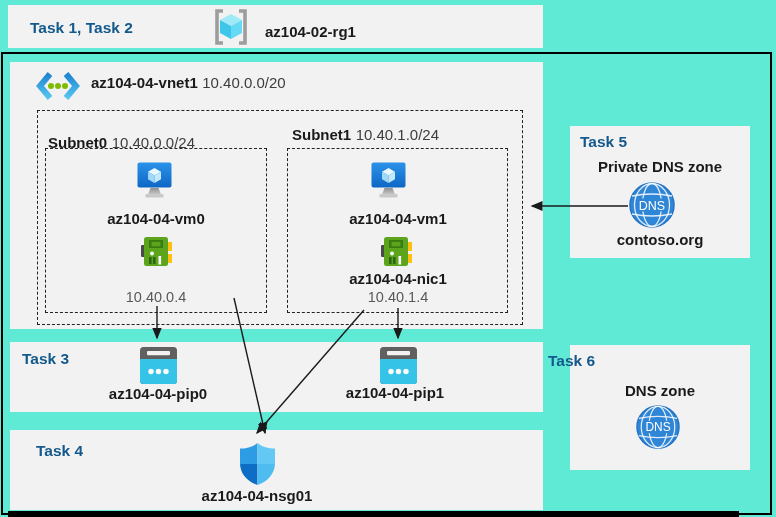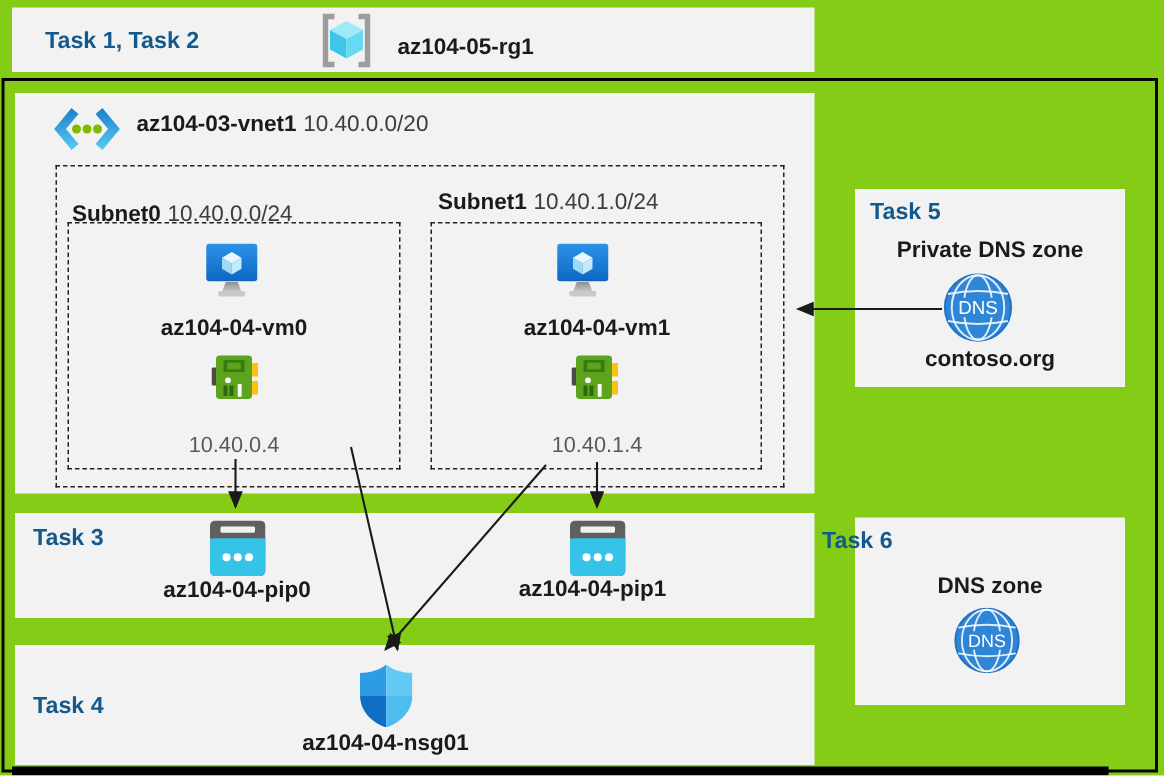--- a/index.html
+++ b/index.html
@@ -1,18 +1,18 @@
 <!DOCTYPE html>
 <html><head>
 <meta charset="utf-8">
 <style>
   * { margin:0; padding:0; box-sizing:border-box; }
   html,body { background:#fff; }
   #page {
-    position:relative; width:776px; height:517px; background:#84cc16;
+    position:relative; width:776px; height:517px; background:#5eead4;
     font-family:"Liberation Sans", sans-serif; color:#1a1a1a; overflow:hidden;
   }
   .abs { position:absolute; }
   .panel { background:#F2F2F2; }
   .dashed { border:1px dashed #222; }
   .task-lbl { color:#14598C; font-weight:bold; font-size:15.5px; white-space:nowrap; }
   .b15 { font-weight:bold; font-size:15px; white-space:nowrap; }
   .r15 { font-weight:normal; font-size:15px; color:#3d3d3d; white-space:nowrap; }
   .ctr { text-align:center; }
   .ip { font-size:14.5px; color:#595959; white-space:nowrap; }
@@ -52,39 +52,39 @@
     <div class="abs task-lbl" style="left:22px; top:14px;">Task 1, Task 2</div>
     <span class="abs" style="left:203px; top:3px;">
       <svg width="40" height="38" viewBox="0 0 40 38">
         <polyline points="12,3 6,3 6,35 12,35" fill="none" stroke="#9d9d9d" stroke-width="3.6"></polyline>
         <polyline points="28,3 34,3 34,35 28,35" fill="none" stroke="#9d9d9d" stroke-width="3.6"></polyline>
         <polygon points="20,6 31,12 20,18 9,12" fill="#9FEAF8"></polygon>
         <polygon points="9,12 20,18 20,31 9,25" fill="#3DC6E9"></polygon>
         <polygon points="31,12 20,18 20,31 31,25" fill="#66D9F4"></polygon>
       </svg>
     </span>
-    <div class="abs b15" style="left:257px; top:18px;">az104-05-rg1</div>
+    <div class="abs b15" style="left:257px; top:18px;">az104-02-rg1</div>
   </div>
 
   <div id="main-box" class="abs" style="left:1px; top:52px; width:771px; height:463px;"></div>
   <div class="abs" style="left:8px; top:511px; width:731px; height:6px; background:#000;"></div>
 
   <div class="abs panel" style="left:10px; top:62px; width:533px; height:267px;"></div>
 
   <span class="abs" style="left:36px; top:70px;">
     <svg width="44" height="32" viewBox="0 0 44 32">
       <polyline points="14,4 4,16 14,28" fill="none" stroke="url(#gChev)" stroke-width="6" stroke-linejoin="miter"></polyline>
       <polyline points="30,4 40,16 30,28" fill="none" stroke="url(#gChev)" stroke-width="6" stroke-linejoin="miter"></polyline>
       <circle cx="15" cy="16" r="3" fill="#7FBA00"></circle>
       <circle cx="22" cy="16" r="3" fill="#7FBA00"></circle>
       <circle cx="29" cy="16" r="3" fill="#7FBA00"></circle>
     </svg>
   </span>
   <div class="abs" style="left:91px; top:74px;">
-    <span class="b15">az104-03-vnet1</span>
+    <span class="b15">az104-04-vnet1</span>
     <span class="r15">10.40.0.0/20</span>
   </div>
 
   <div class="abs dashed" style="left:37px; top:110px; width:486px; height:215px;"></div>
 
   <div class="abs" style="left:48px; top:134px;">
     <span class="b15">Subnet0</span>
     <span class="r15">10.40.0.0/24</span>
   </div>
   <div class="abs dashed" style="left:45px; top:148px; width:222px; height:165px;"></div>
@@ -142,20 +142,21 @@
       <rect x="27" y="19" width="4" height="9" fill="#FFC010"></rect>
       <rect x="3" y="2" width="24" height="29" rx="2.5" fill="#5CA41C"></rect>
       <rect x="8" y="5" width="14" height="8" fill="#3A7A10"></rect>
       <rect x="10.5" y="6.8" width="9" height="4.5" fill="#5CA41C"></rect>
       <circle cx="11" cy="18.5" r="1.9" fill="#fff"></circle>
       <rect x="8" y="22" width="2.6" height="7" fill="#2F6613"></rect>
       <rect x="12" y="22" width="2.6" height="7" fill="#2F6613"></rect>
       <rect x="17.5" y="21" width="2.6" height="8.5" fill="#fff"></rect>
     </svg>
   </span>
+  <div class="abs b15 ctr" style="left:288px; top:270px; width:220px;">az104-04-nic1</div>
   <div class="abs ip ctr" style="left:288px; top:289px; width:220px;">10.40.1.4</div>
 
   <div class="abs panel" style="left:10px; top:342px; width:533px; height:70px;"></div>
   <div class="abs task-lbl" style="left:22px; top:350px;">Task 3</div>
 
   <span class="abs" style="left:140px; top:347px;">
     <svg width="37" height="37" viewBox="0 0 37 37">
       <rect x="0" y="0" width="37" height="37" rx="3.5" fill="#606060"></rect>
       <rect x="0" y="12" width="37" height="25" rx="3.5" fill="#35C3E8"></rect>
       <rect x="0" y="12" width="37" height="9" fill="#35C3E8"></rect>
@@ -174,21 +175,21 @@
       <rect x="0" y="12" width="37" height="9" fill="#35C3E8"></rect>
       <rect x="7" y="4" width="23" height="4.2" rx="1" fill="#F2F2F2"></rect>
       <circle cx="11" cy="24.5" r="2.7" fill="#fff"></circle>
       <circle cx="18.5" cy="24.5" r="2.7" fill="#fff"></circle>
       <circle cx="26" cy="24.5" r="2.7" fill="#fff"></circle>
     </svg>
   </span>
   <div class="abs b15 ctr" style="left:315px; top:384px; width:160px;">az104-04-pip1</div>
 
   <div class="abs panel" style="left:10px; top:430px; width:533px; height:80px;"></div>
-  <div class="abs task-lbl" style="left:22px; top:442px;margin-top:20px;">Task 4</div>
+  <div class="abs task-lbl" style="left:36px; top:442px;">Task 4</div>
 
   <span class="abs" style="left:240px; top:443px;">
     <svg width="35" height="42" viewBox="0 0 35 42">
       <g clip-path="url(#shieldClip)">
         <rect x="0" y="0" width="17.5" height="21" fill="#2E9BE5"></rect>
         <rect x="17.5" y="0" width="17.5" height="21" fill="#64C8F4"></rect>
         <rect x="0" y="21" width="17.5" height="21" fill="#0E6DC4"></rect>
         <rect x="17.5" y="21" width="17.5" height="21" fill="#4FBCF0"></rect>
       </g>
     </svg>

